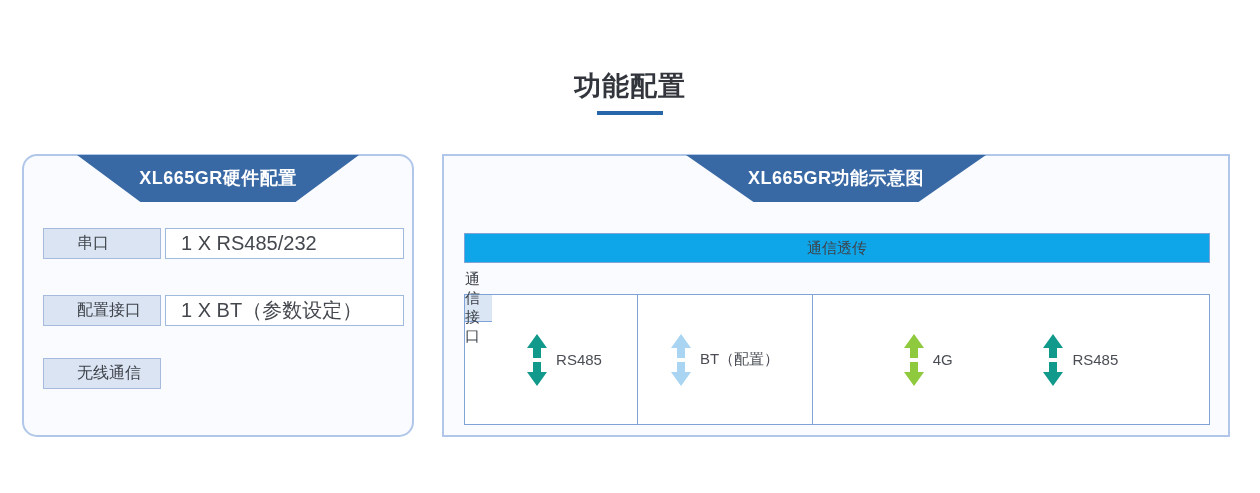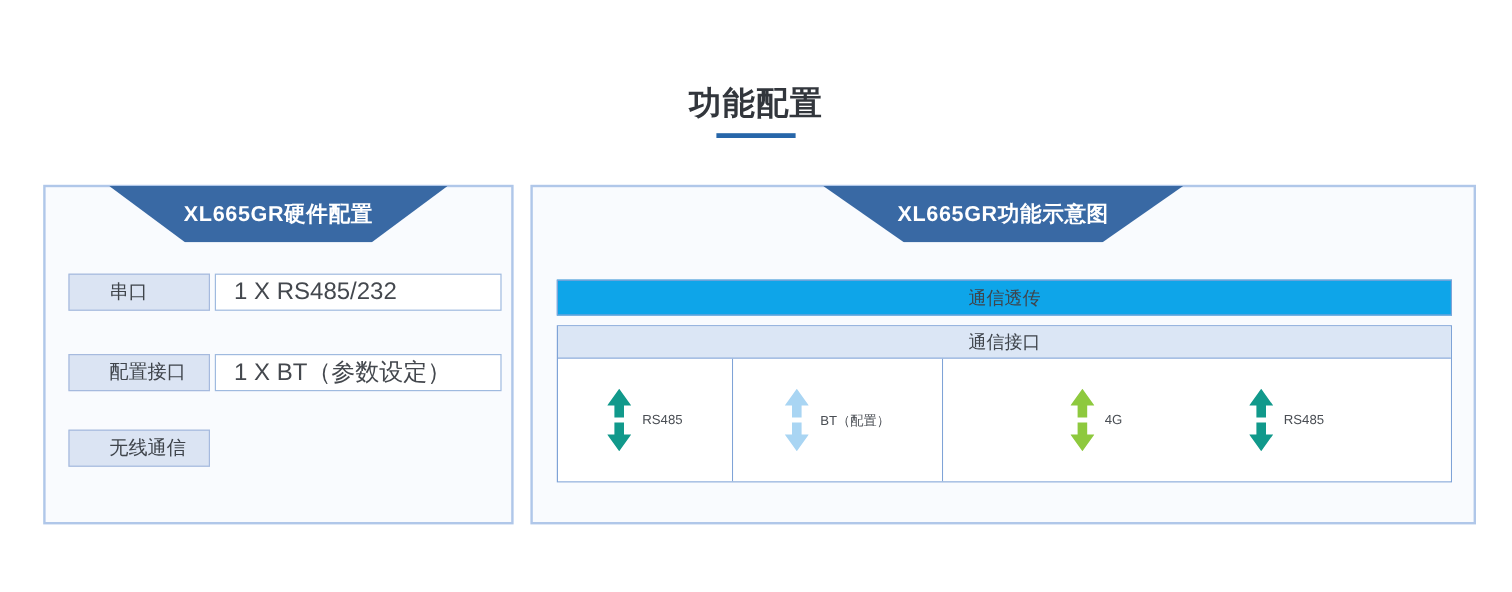--- a/index.html
+++ b/index.html
@@ -13,21 +13,21 @@
   }
   .title-underline {
     position: absolute; top: 111px; left: 597px; width: 66px; height: 4px;
     background: #2766a9;
   }
 
   .panel {
     position: absolute; top: 154px; height: 283px;
     border: 2px solid #b0c7e9; background: #f9fbfe;
   }
-  .panel.left  { left: 36px;  width: 392px; }
+  .panel.left  { left: 22px;  width: 392px; border-radius: 15px; }
   .panel.right { left: 442px; width: 788px; }
 
   .trapezoid {
     position: absolute; top: -1px; left: 50%; transform: translateX(-50%);
     height: 47px; background: #3969a4;
     clip-path: polygon(0 0, 100% 0, 77.5% 100%, 22.5% 100%);
     display: flex; align-items: center; justify-content: center;
   }
   .trapezoid .trap-title {
     color: #ffffff; font-size: 18px; font-weight: bold; letter-spacing: 0.5px;
@@ -54,40 +54,40 @@
   }
 
   .pass-bar {
     position: absolute; left: 20px; top: 77px; width: 746px; height: 30px;
     background: #0ea5e9; border: 1px solid #7fa3d7;
     display: flex; align-items: center; justify-content: center;
     font-size: 15px; color: #3f444b;
   }
 
   .iface-table {
-    position: absolute; left: 20px; top: 115px; width: 746px; height: 131px;
+    position: absolute; left: 20px; top: 138px; width: 746px; height: 131px;
     border: 1px solid #7fa3d7; background: #ffffff;
-    display: flex; flex-direction: column;
+    display: flex; 
   }
   .iface-header {
     height: 27px; flex: 0 0 27px;
     background: #dbe6f5; border-bottom: 1px solid #7fa3d7;
     display: flex; align-items: center; justify-content: center;
     font-size: 15px; color: #3f444b;
   }
   .iface-body { flex: 1; display: flex; }
   .iface-cell {
     display: flex; align-items: center; justify-content: center; gap: 9px;
     background: #ffffff;
   }
   .iface-cell.c0 { width: 146px; border-right: 1px solid #7fa3d7; }
   .iface-cell.c1 { width: 175px; border-right: 1px solid #7fa3d7; }
   .iface-cell.c2 { flex: 1; justify-content: space-evenly; gap: 0; }
   .iface-item { display: flex; align-items: center; gap: 9px; }
-  .iface-item .item-label { font-size: 11px; color: #4a4e54; }
+  .iface-item .item-label { font-size: 15px; color: #4a4e54; }
   .arrow-svg { display: block; }
 </style>
 </head>
 <body>
 
 <div class="page-title">功能配置</div>
 <div class="title-underline"></div>
 
 <div class="panel left">
   <div class="trapezoid">

